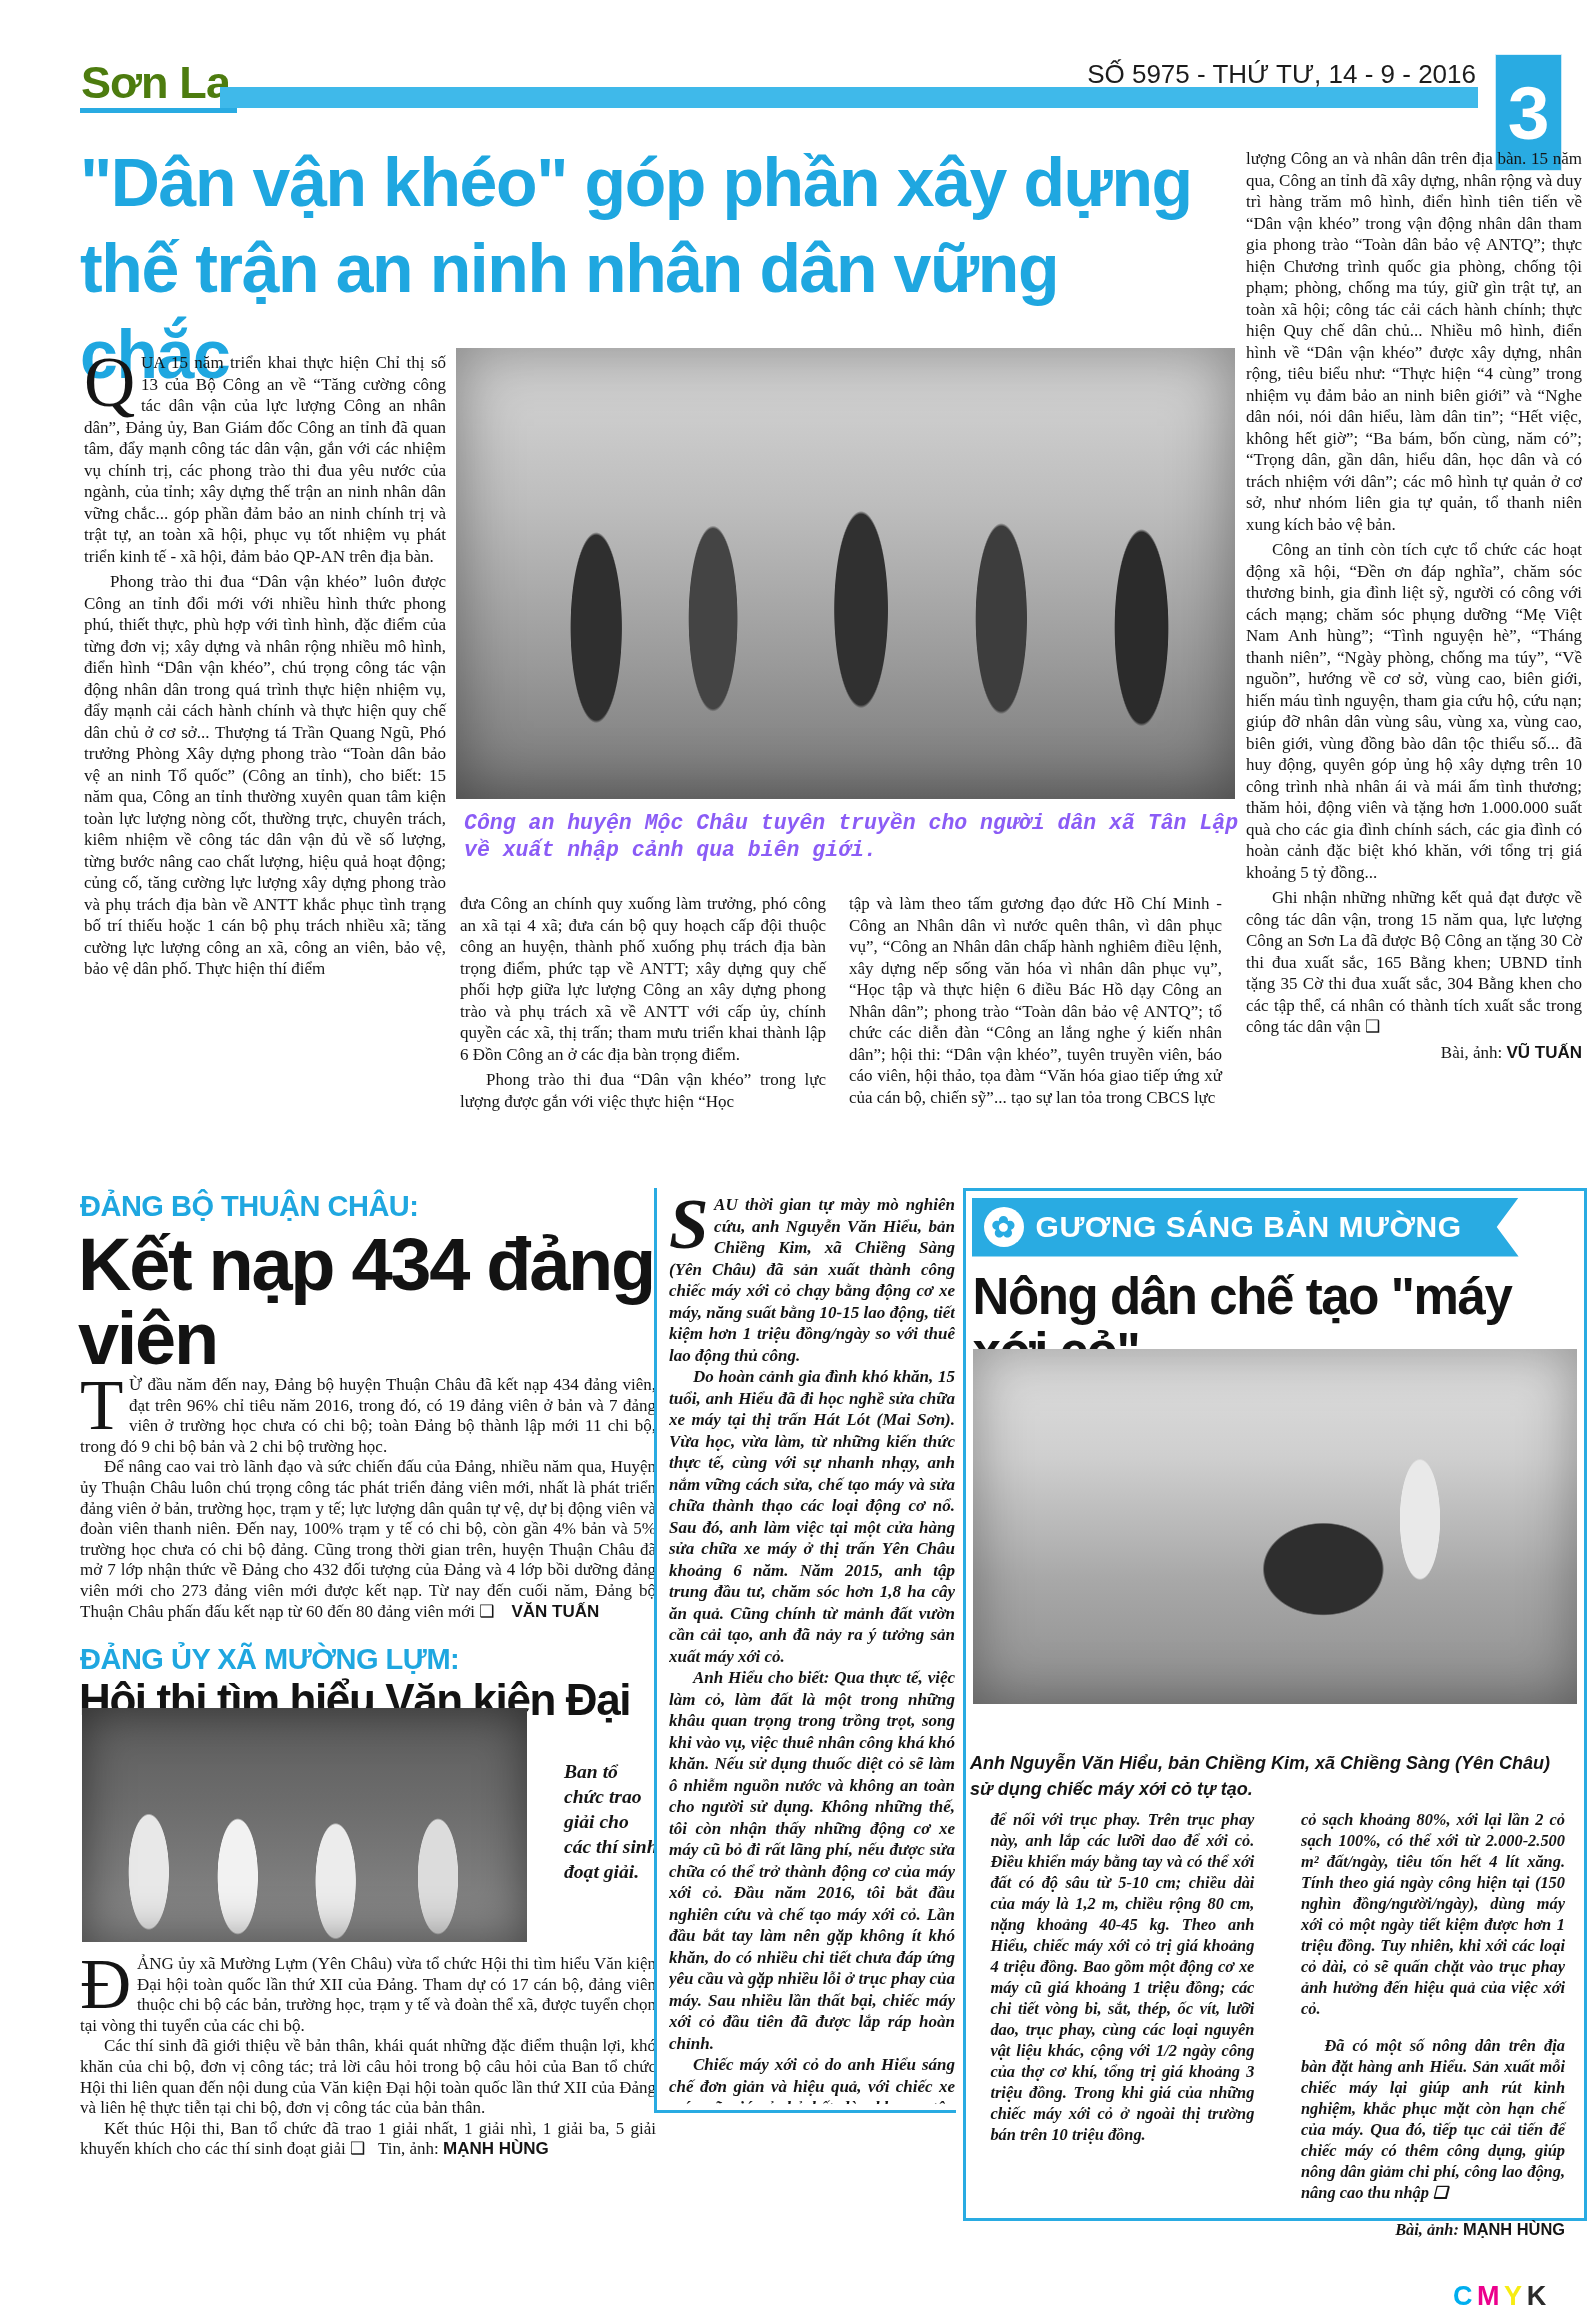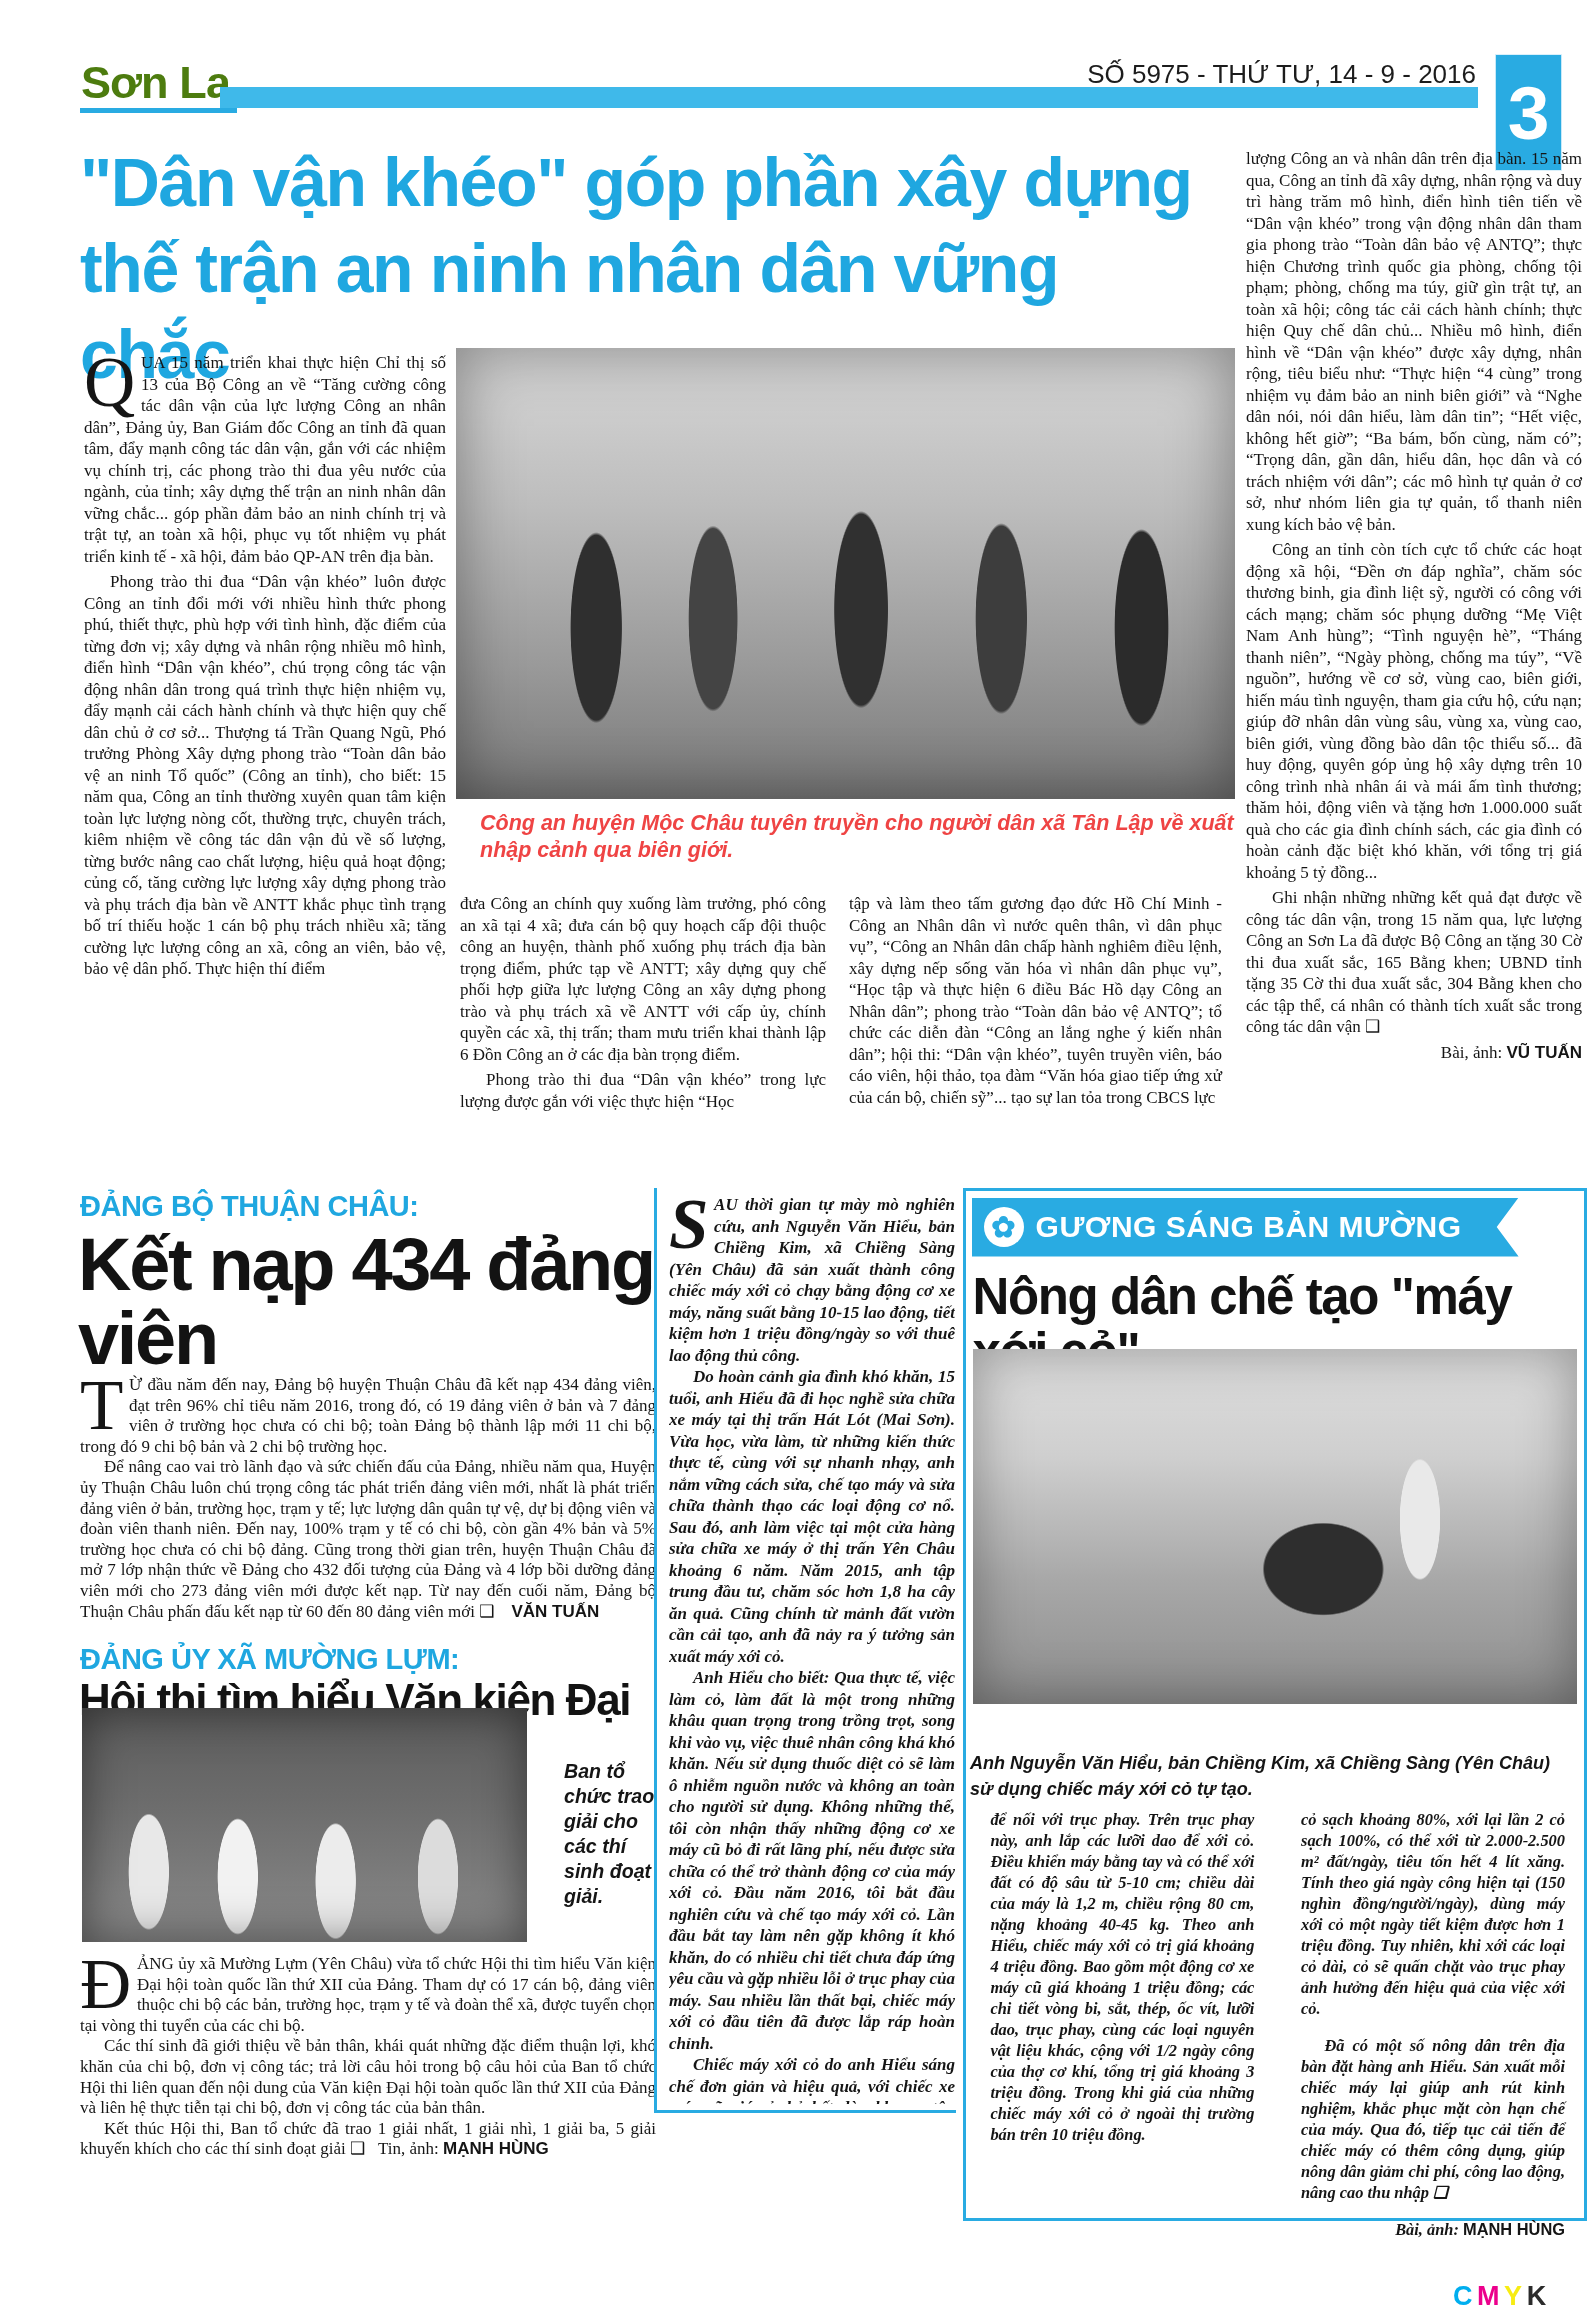--- a/index.html
+++ b/index.html
@@ -34,23 +34,23 @@
          box-shadow:inset 0 0 56px rgba(0,0,0,.45);}
   .photo-main{position:absolute;left:456px;top:348px;width:779px;height:451px;
       background:
         radial-gradient(42px 154px at 18% 62%,#2f2f2f 60%,rgba(0,0,0,0) 62%),
         radial-gradient(40px 150px at 33% 60%,#444 60%,rgba(0,0,0,0) 62%),
         radial-gradient(44px 159px at 52% 58%,#303030 60%,rgba(0,0,0,0) 62%),
         radial-gradient(42px 154px at 70% 60%,#3d3d3d 60%,rgba(0,0,0,0) 62%),
         radial-gradient(44px 159px at 88% 62%,#2b2b2b 60%,rgba(0,0,0,0) 62%),
         linear-gradient(180deg,#d7d7d7 0%,#bdbdbd 35%,#9a9a9a 70%,#787878 100%);
       box-shadow:inset 0 0 65px rgba(0,0,0,.4);}
-  .caption-main{position:absolute;left:480px;top:810px;width:779px;
-        font-family:Liberation Sans, sans-serif;font-weight:bold;font-style:italic;
-        font-size:21.5px;line-height:27px;color:#ef4444;}
+  .caption-main{position:absolute;left:464px;top:810px;width:779px;
+        font-family:Liberation Mono, monospace;font-weight:bold;font-style:italic;
+        font-size:21.5px;line-height:27px;color:#8b5cf6;}
   .byline{text-align:right;}
   .byline .au{font-family:"Liberation Sans",sans-serif;font-weight:bold;font-style:normal;}
 
   
   .kicker{position:absolute;font-family:"Liberation Sans",sans-serif;font-weight:bold;
           font-size:29px;color:#1FA7E0;letter-spacing:-0.5px;}
   .k1{left:80px;top:1190px;}
   .h2-thuanchau{position:absolute;left:78px;top:1228px;width:580px;
           font-family:"Liberation Sans",sans-serif;font-weight:bold;font-size:74px;
           line-height:74px;color:#131313;letter-spacing:-2.3px;}
@@ -64,21 +64,21 @@
           line-height:49px;color:#131313;letter-spacing:-1.4px;}
   .photo-muonglum{position:absolute;left:82px;top:1708px;width:445px;height:234px;
       background:
         radial-gradient(33px 94px at 15% 70%,#e8e8e8 60%,rgba(0,0,0,0) 62%),
         radial-gradient(33px 94px at 35% 72%,#f2f2f2 60%,rgba(0,0,0,0) 62%),
         radial-gradient(33px 94px at 57% 74%,#ececec 60%,rgba(0,0,0,0) 62%),
         radial-gradient(33px 94px at 80% 72%,#dcdcdc 60%,rgba(0,0,0,0) 62%),
         linear-gradient(180deg,#5c5c5c 0%,#6e6e6e 45%,#8a8a8a 100%);
       box-shadow:inset 0 0 47px rgba(0,0,0,.5);}
   .caption-side{position:absolute;left:564px;top:1759px;width:94px;
-        font-family:Liberation Sans, sans-serif;font-weight:bold;font-style:italic;
+        font-family:Liberation Serif, serif;font-weight:bold;font-style:italic;
         font-size:19.6px;line-height:25px;}
   .b2{left:80px;top:1954px;width:576px;height:206px;}
 
   
   .vrule{position:absolute;left:654px;top:1188px;width:3.3px;height:925px;background:#29ABE2;}
   .hrule{position:absolute;left:654px;top:2110px;width:302px;height:3.3px;background:#29ABE2;}
 
   
   .italcol{position:absolute;left:669px;top:1194px;width:286px;height:910px;
            font-weight:bold;font-style:italic;font-size:17px;line-height:21.5px;

